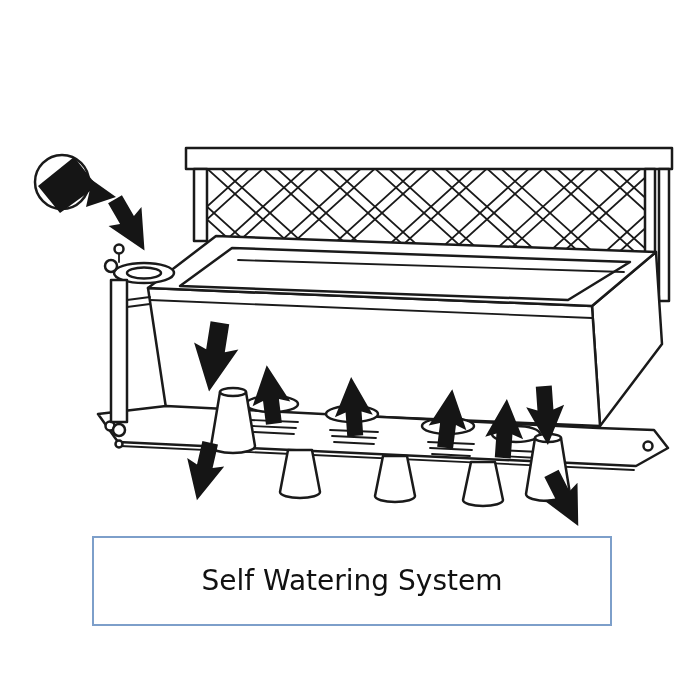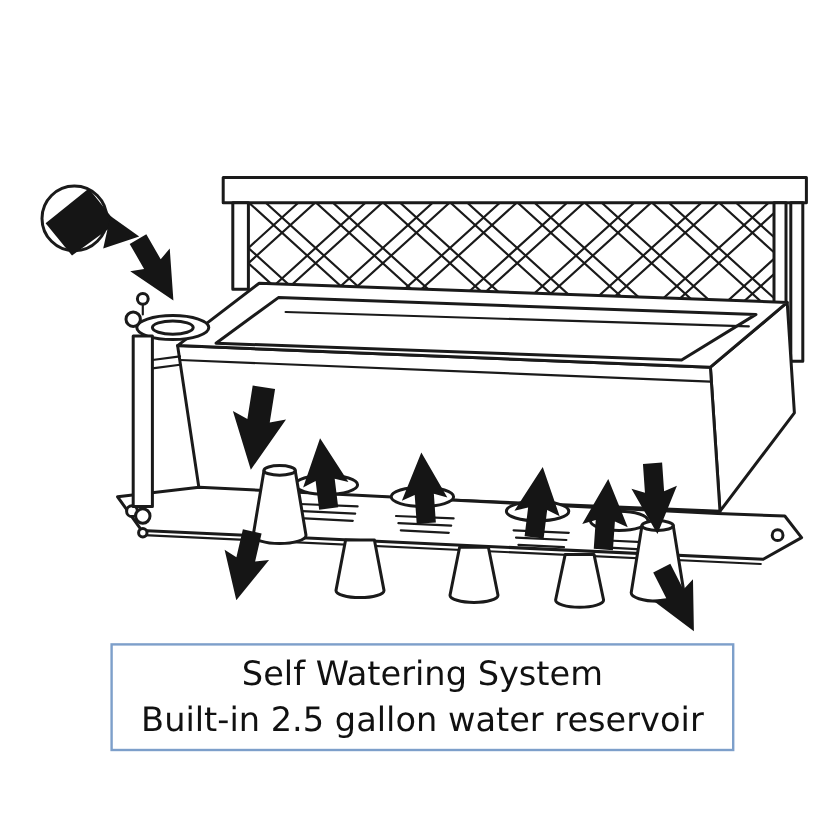--- a/index.html
+++ b/index.html
@@ -162,16 +162,15 @@
       <use href="#arrow-shape" transform="translate(353,404) rotate(-4)"></use>
       <use href="#arrow-shape" transform="translate(449,416) rotate(7)"></use>
       <use href="#arrow-shape" transform="translate(505,426) rotate(4)"></use>
       <use href="#arrow-shape" transform="translate(546,418) rotate(176)"></use>
       <use href="#arrow-shape" transform="translate(566,502) rotate(153)"></use>
     </g>
   </svg>
 
   <div class="caption-box">
     <div>Self Watering System</div>
-    <div>Built-in 2.5 gallon water reservoir</div>
   </div>
 
 </div>
 
 </body></html>

